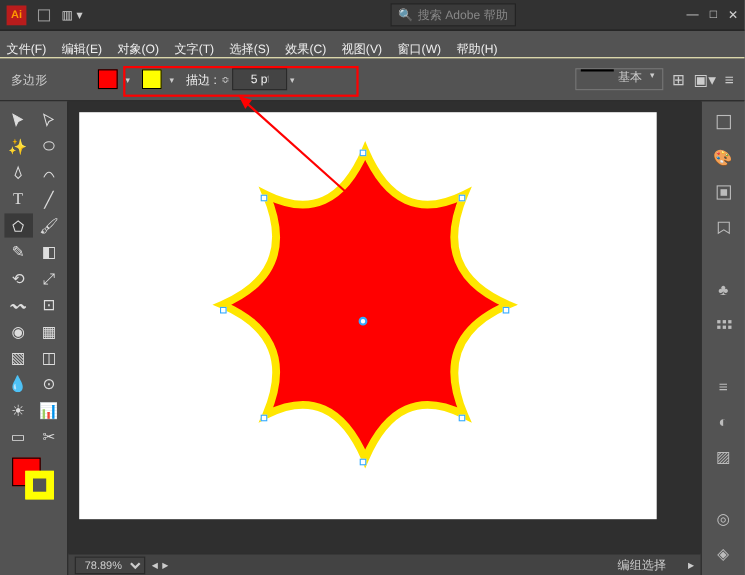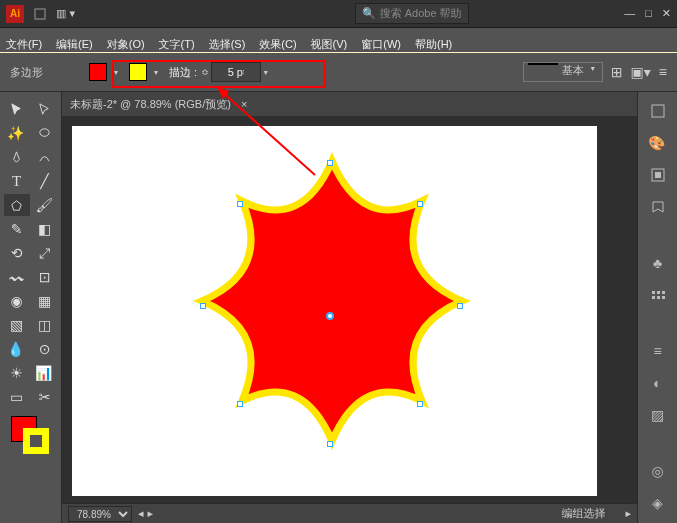--- a/index.html
+++ b/index.html
@@ -182,24 +182,20 @@
         <div class="tool">▭</div>
         <div class="tool">✂</div>
       </div>
     <div class="fillstroke">
       <div class="fillbox"></div>
       <div class="strokebox"></div>
     </div>
   </div>
 
   <div class="doc-area">
-    <div class="doctab">
-      <span>未标题-2* @ 78.89% (RGB/预览)</span>
-      <span style="margin-left:10px">×</span>
-    </div>
     <div class="canvas-wrap">
       <div class="canvas">
         <svg class="star" width="340" height="340">
           <path d="M170,20
                    Q200,90 260,60
                    Q230,130 300,160
                    Q230,190 260,260
                    Q200,230 170,300
                    Q140,230 80,260
                    Q110,190 40,160

